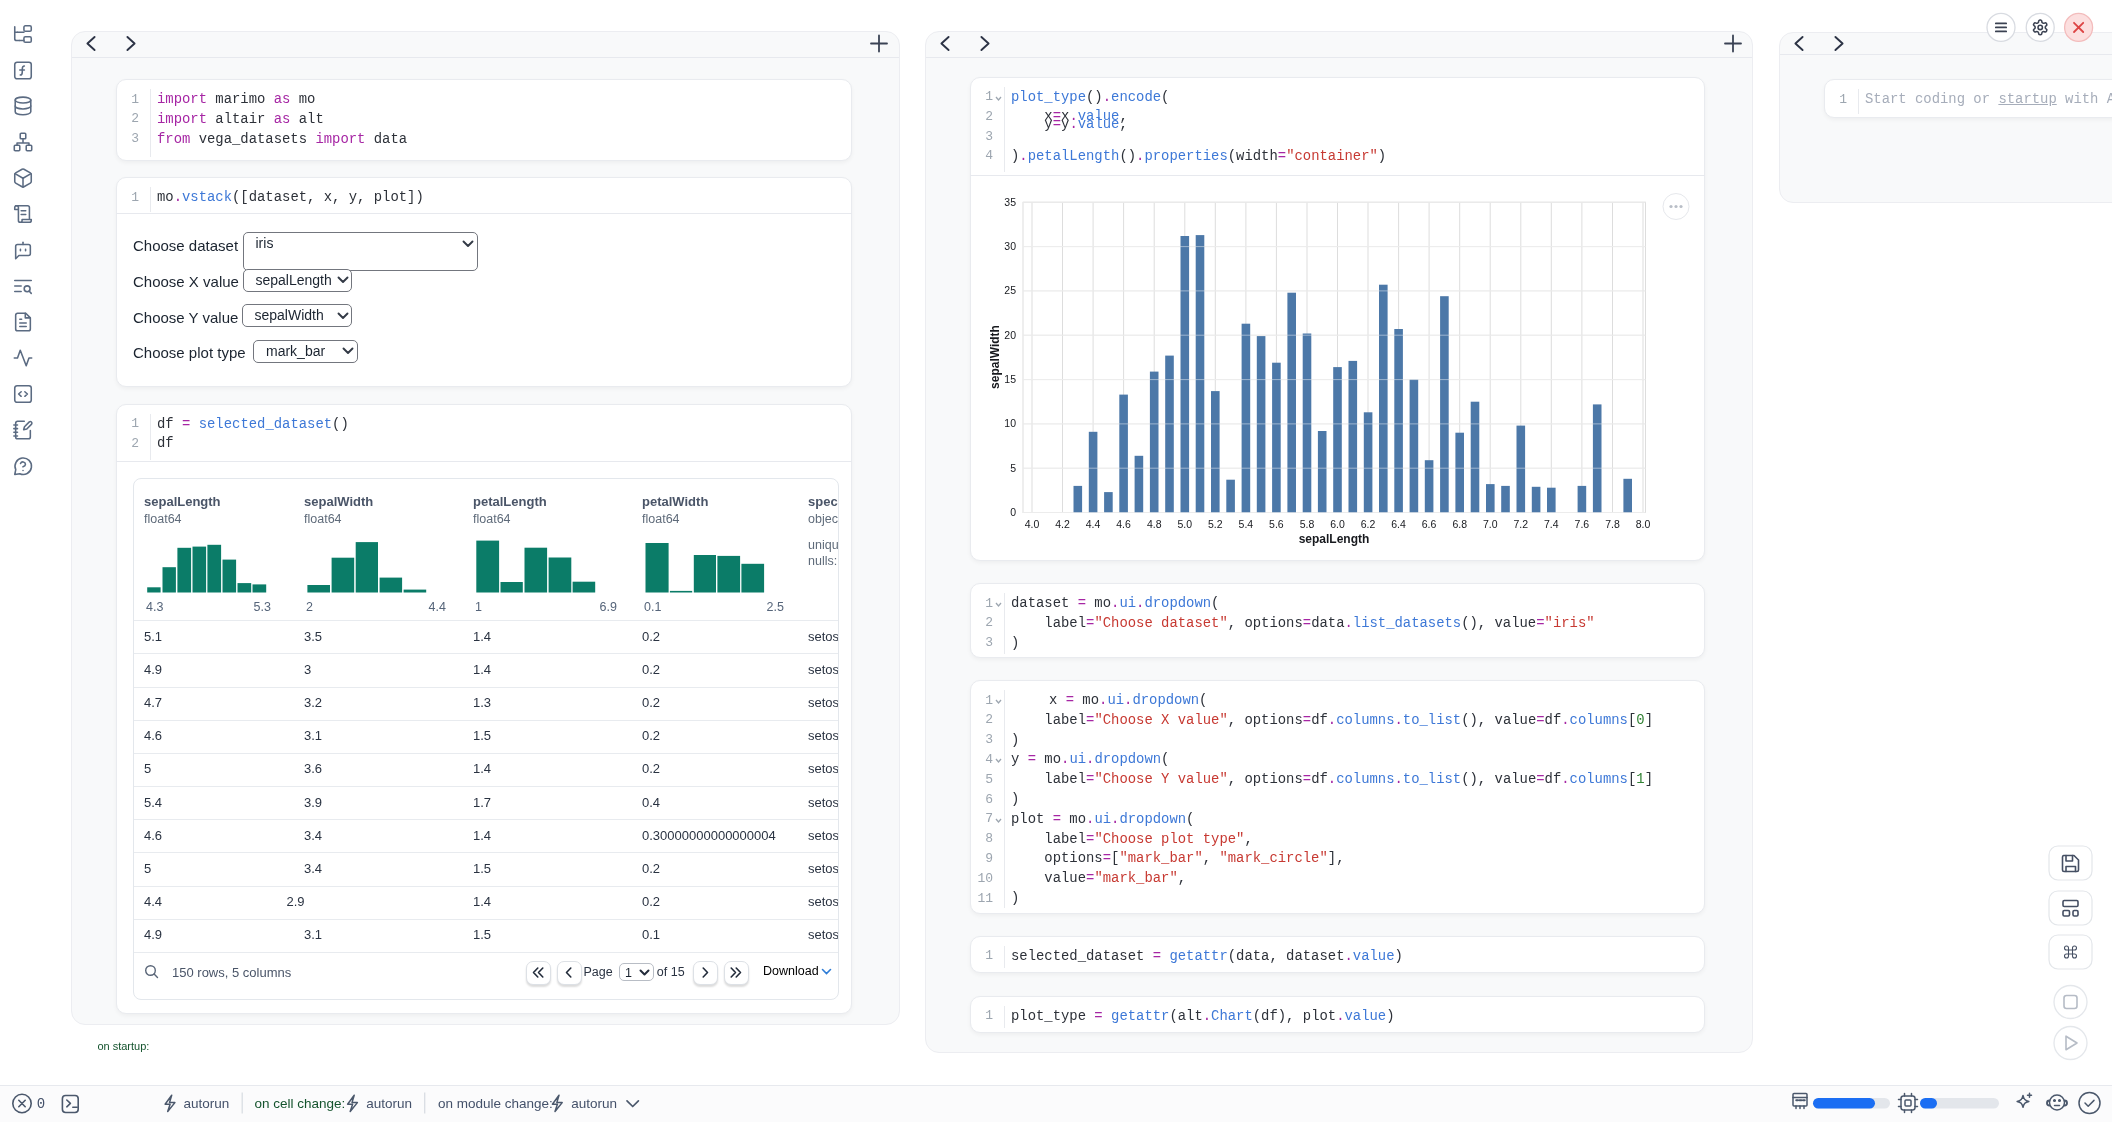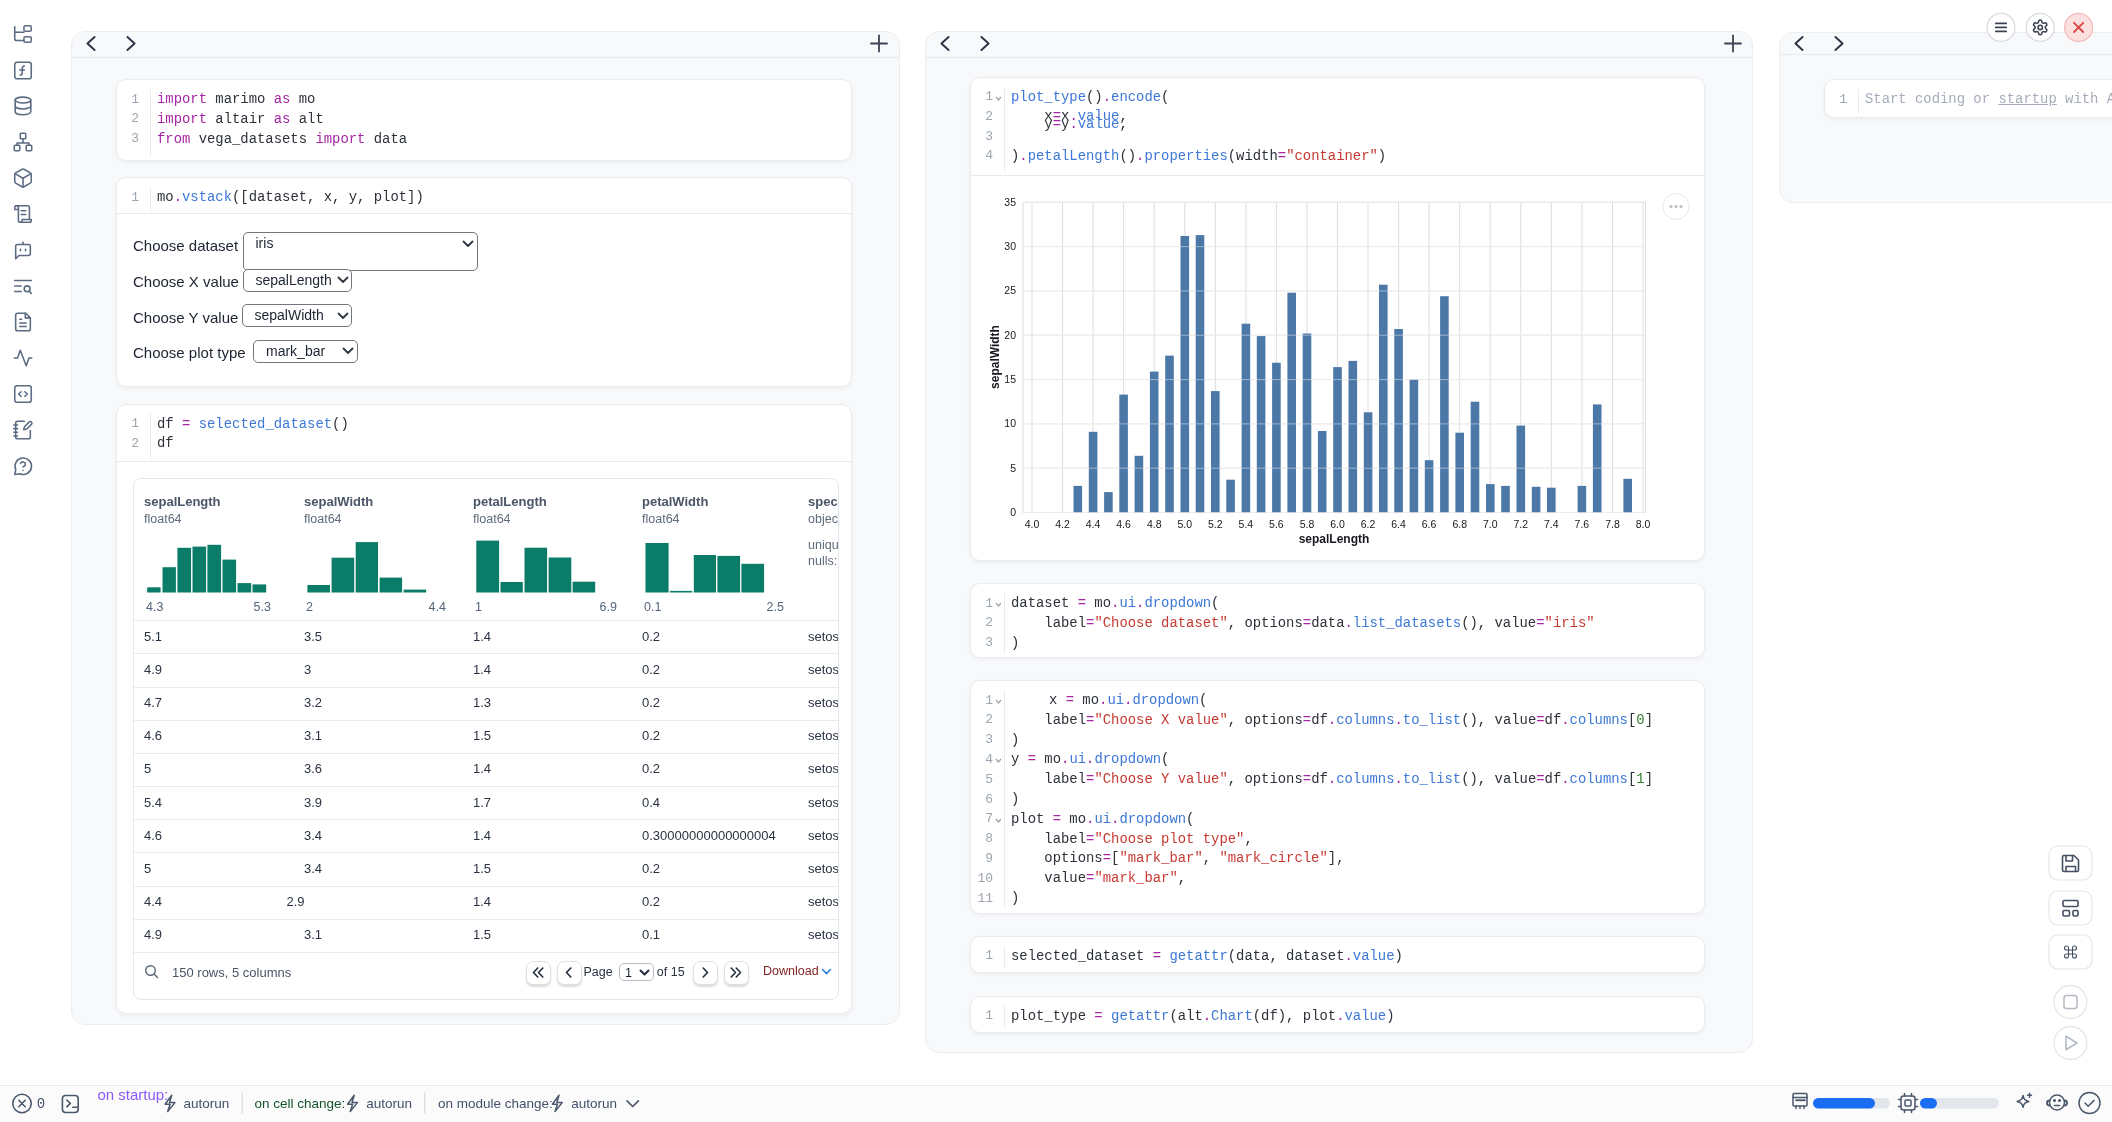--- a/index.html
+++ b/index.html
@@ -295,21 +295,21 @@
         <path d="M10.2 7l4.3 4.5-4.3 4.5"></path>
       </g>
     </svg>
     <div class="pgbtn" style="left:590.4px;top:481.5px"></div>
     <svg class="abs" style="left:590.4px;top:481.5px" width="24" height="23" viewBox="0 0 24 23">
       <g fill="none" stroke="#222b3a" stroke-width="1.6" stroke-linecap="round" stroke-linejoin="round">
         <path d="M7.2 7l4.3 4.5L7.2 16M12.2 7l4.3 4.5-4.3 4.5"></path>
       </g>
     </svg>
   </div>
-<div class="abs" style="left:763px;top:964px;font-size:12.5px;color:#7f1d1d">Download</div>
+<div class="abs" style="left:763px;top:964px;font-size:12.5px;color:#000000">Download</div>
 <svg class="abs" style="left:821px;top:968px" width="11" height="8" viewBox="0 0 11 8">
     <path d="M1.5 1.5 5.5 5.5 9.5 1.5" fill="none" stroke="#2e7cd6" stroke-width="1.6" stroke-linecap="round"></path>
   </svg>
 <div class="cell" style="left:970px;top:76.5px;width:735px;height:484.5px"></div>
 <div class="gut" style="left:1003.5px;top:86.5px;height:85px"></div>
 <div class="lnum" style="left:970px;top:89.0px;width:23px">1</div>
 <svg class="abs" style="left:994px;top:93.5px" width="9" height="9" viewBox="0 0 9 9">
     <path d="M2 3 L4.5 6 L7 3" fill="none" stroke="#9da6b0" stroke-width="1.3"></path>
   </svg>
 <div class="cl code" style="left:1011px;top:87.5px"><span class="f">plot_type</span>()<span class="k">.</span><span class="f">encode</span>(</div>
@@ -497,21 +497,21 @@
       <rect x="62.4" y="1095.5" width="15.8" height="17" rx="3.2"></rect>
       <path d="m66.8 1100 3.6 3.4-3.6 3.4M72.8 1107.3h4.4"></path>
       <path d="M171.7 1095.3l-6.6 8.9h5l-2.4 7.3 7.2-8.9h-5.4z" stroke-width="1.5"></path>
       <path d="M354.2 1095.3l-6.6 8.9h5l-2.4 7.3 7.2-8.9h-5.4z" stroke-width="1.5"></path>
       <path d="M559.0 1095.3l-6.6 8.9h5l-2.4 7.3 7.2-8.9h-5.4z" stroke-width="1.5"></path>
       <path d="m627 1100.8 5.7 5.7 5.7-5.7" stroke-width="1.7"></path>
     </g>
     <path d="M242.2 1092.5v21M424.7 1092.5v21" stroke="#d9dde3" stroke-width="1.3"></path>
   </svg>
 <div class="abs" style="left:36.8px;top:1096px;font-size:14px;color:#44516a;font-family:'Liberation Mono',monospace">0</div>
-<div class="abs" style="left:97.4px;top:1086px;font-size:15px;color:#8b5cf6">on startup:</div>
+<div class="abs" style="left:97.4px;top:1040px;font-size:11px;color:#14532d">on startup:</div>
 <div class="abs" style="left:183.6px;top:1096px;font-size:13.5px;color:#44516a">autorun</div>
 <div class="abs" style="left:254.4px;top:1096px;font-size:13.5px;color:#14532d">on cell change:</div>
 <div class="abs" style="left:366.2px;top:1096px;font-size:13.5px;color:#44516a">autorun</div>
 <div class="abs" style="left:437.9px;top:1096px;font-size:13.5px;color:#44516a">on module change:</div>
 <div class="abs" style="left:571.2px;top:1096px;font-size:13.5px;color:#44516a">autorun</div>
 <svg class="abs" style="left:1780px;top:1085px" width="332" height="37" viewBox="1780 1085 332 37">
     <g fill="none" stroke="#4b586c" stroke-width="1.5" stroke-linecap="round" stroke-linejoin="round">
       <path d="M1793 1097.5h14v7.5a1 1 0 0 1-1 1h-12a1 1 0 0 1-1-1z"></path>
       <path d="M1793 1097.5v-3a1 1 0 0 1 1-1h12a1 1 0 0 1 1 1v3M1796 1106v2.5M1800 1106v2.5M1804 1106v2.5"></path>
       <path d="M1796.2 1100.2h1.8M1799.6 1100.2h1.8M1803 1100.2h1.8" stroke-width="1.9"></path>

